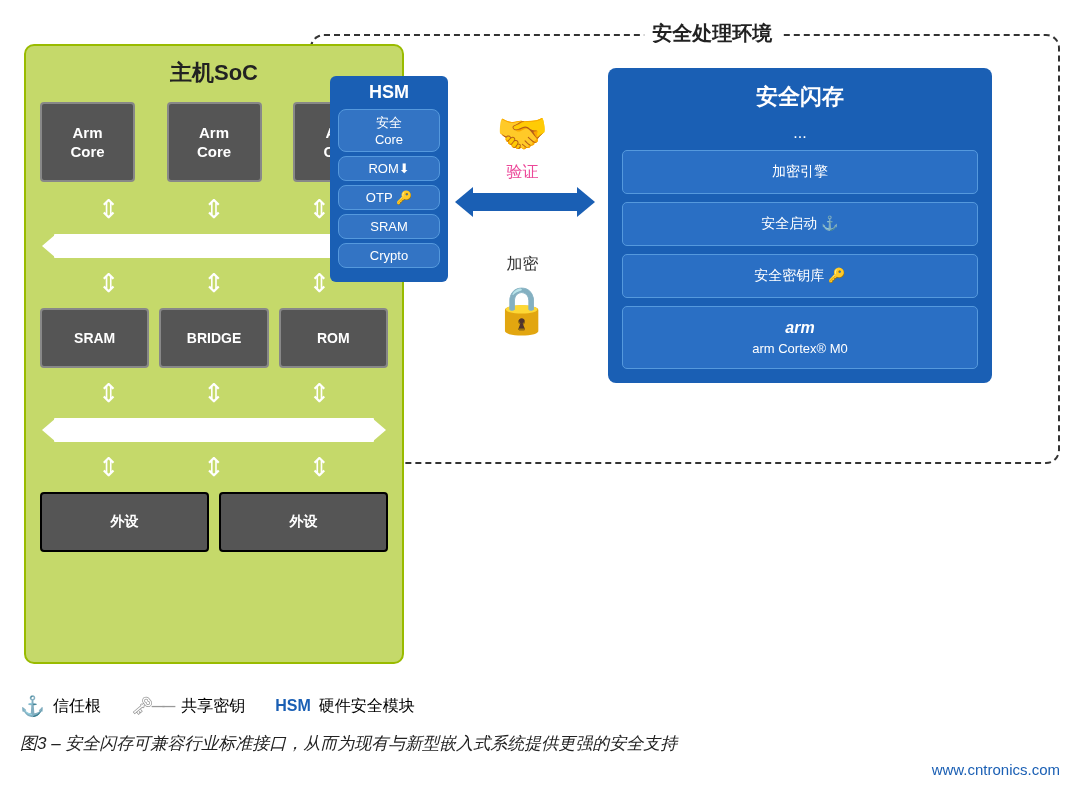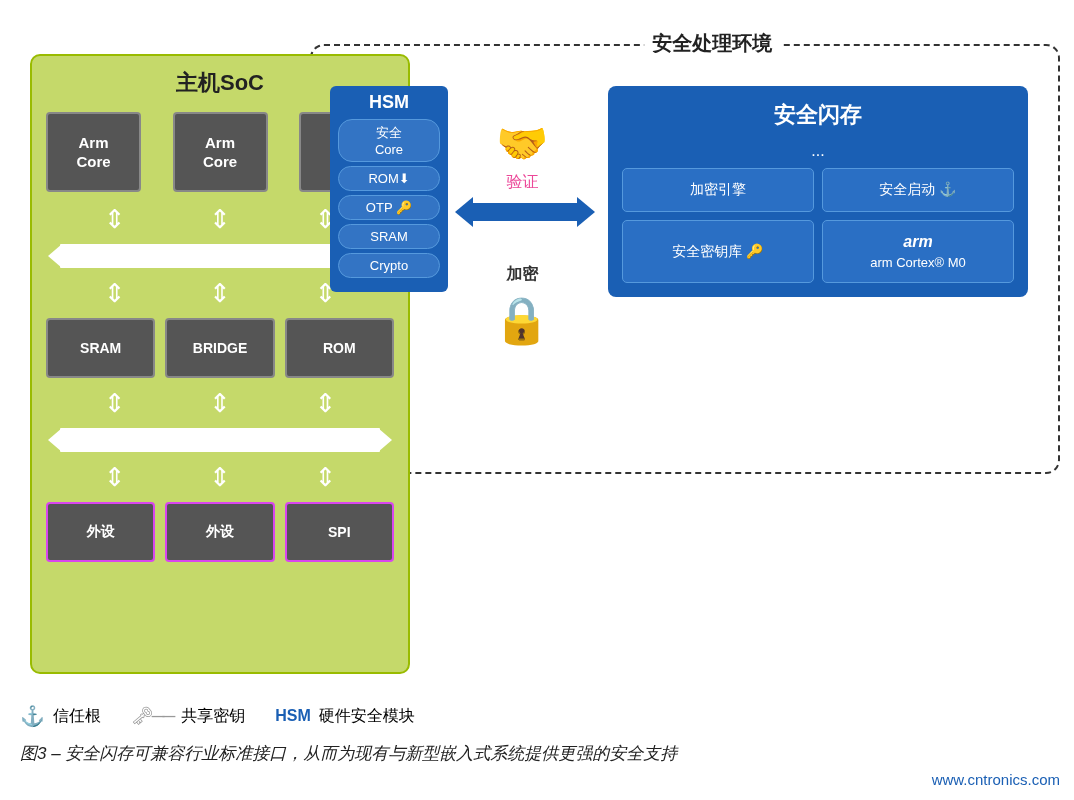--- a/index.html
+++ b/index.html
@@ -7,21 +7,21 @@
       font-family: 'Arial', 'Microsoft YaHei', sans-serif;
       background: #fff;
       width: 1074px;
       min-height: 800px;
       padding: 20px;
     }
 
     .main-container {
       position: relative;
       width: 1040px;
-      margin: 14px auto;
+      margin: 4px auto;
     }
 
     
     .secure-env {
       position: absolute;
       top: 10px;
       left: 290px;
       right: 0;
       bottom: 220px;
       border: 2.5px dashed #333;
@@ -100,21 +100,21 @@
     
     .periph-row {
       display: flex;
       gap: 10px;
       justify-content: space-between;
       margin-top: 8px;
     }
 
     .periph-block {
       background: #555;
-      border: 2px solid #d946ef;
+      border: 2px solid #000000;
       border-radius: 4px;
       flex: 1;
       height: 60px;
       display: flex;
       align-items: center;
       justify-content: center;
       color: #fff;
       font-size: 14px;
       font-weight: bold;
     }
@@ -143,21 +143,21 @@
       text-align: center;
       color: #fff;
       font-size: 18px;
       font-weight: bold;
       margin-bottom: 6px;
     }
 
     .hsm-item {
       background: #3374c4;
       border: 1px solid #5599dd;
-      border-radius: 14px;
+      border-radius: 8px;
       color: #fff;
       font-size: 13px;
       text-align: center;
       padding: 4px 2px;
       margin-bottom: 4px;
     }
 
     
     .secure-flash-box {
       position: absolute;
@@ -190,21 +190,21 @@
 
     .secure-zone-dots {
       text-align: center;
       color: white;
       font-size: 16px;
       margin-bottom: 5px;
     }
 
     .secure-flash-bottom {
       display: grid;
-      grid-template-columns: 1fr 1fr;
+      grid-template-columns: 1fr;
       gap: 8px;
       margin-top: 8px;
     }
 
     .sf-item {
       background: #2a6fc4;
       border: 1.5px solid #5599dd;
       border-radius: 5px;
       color: #fff;
       font-size: 14px;
@@ -306,21 +306,21 @@
       top: 50%;
       transform: translateY(-50%);
       border-top: 12px solid transparent;
       border-bottom: 12px solid transparent;
       border-left: 14px solid white;
     }
 
     .soc-main {
       position: absolute;
       top: 20px;
-      left: 10px;
+      left: 4px;
       width: 380px;
       background: #c5d96a;
       border: 2.5px solid #99bb00;
       border-radius: 10px;
       padding: 12px 14px 14px;
       min-height: 620px;
       z-index: 2;
     }
 
     .verify-arrow-container {
@@ -377,21 +377,20 @@
       z-index: 10;
       display: flex;
       flex-direction: column;
       align-items: center;
     }
 
     .encrypt-label {
       font-size: 16px;
       color: #333;
       margin-bottom: 8px;
-      font-weight: bold;
     }
   </style>
 </head>
 <body>
 
 <div class="main-container">
 
   <div class="diagram-area">
 
     <div class="secure-env">
@@ -441,21 +440,20 @@
 
       <div class="arrows-section">
         <span class="w-arrow-up-down">⇕</span>
         <span class="w-arrow-up-down">⇕</span>
         <span class="w-arrow-up-down">⇕</span>
       </div>
 
       <div class="periph-row">
         <div class="periph-block">外设</div>
         <div class="periph-block">外设</div>
-        <div class="periph-block">SPI</div>
       </div>
     </div>
 
     <div class="hsm-box" style="top:52px; left:310px; width:118px;">
       <div class="hsm-title">HSM</div>
       <div class="hsm-item">安全<br>Core</div>
       <div class="hsm-item">ROM⬇</div>
       <div class="hsm-item">OTP 🔑</div>
       <div class="hsm-item">SRAM</div>
       <div class="hsm-item">Crypto</div>
@@ -470,21 +468,21 @@
         <div class="blue-arrow-body"></div>
         <div class="blue-arr-right"></div>
       </div>
     </div>
 
     <div class="encrypt-container" style="top:230px; left:435px; width:135px;">
       <div class="encrypt-label">加密</div>
       <div style="font-size:46px; color:#1a5fb4;">🔒</div>
     </div>
 
-    <div class="secure-flash-box" style="top:52px; left:588px; width:420px;">
+    <div class="secure-flash-box" style="top:44px; left:588px; width:384px;">
       <div class="secure-flash-title">安全闪存</div>
       <div class="secure-zone-dots">...</div>
       <div class="secure-flash-bottom">
         <div class="sf-item">
           <span>加密引擎</span>
         </div>
         <div class="sf-item">
           <span>安全启动 ⚓</span>
         </div>
         <div class="sf-item">

